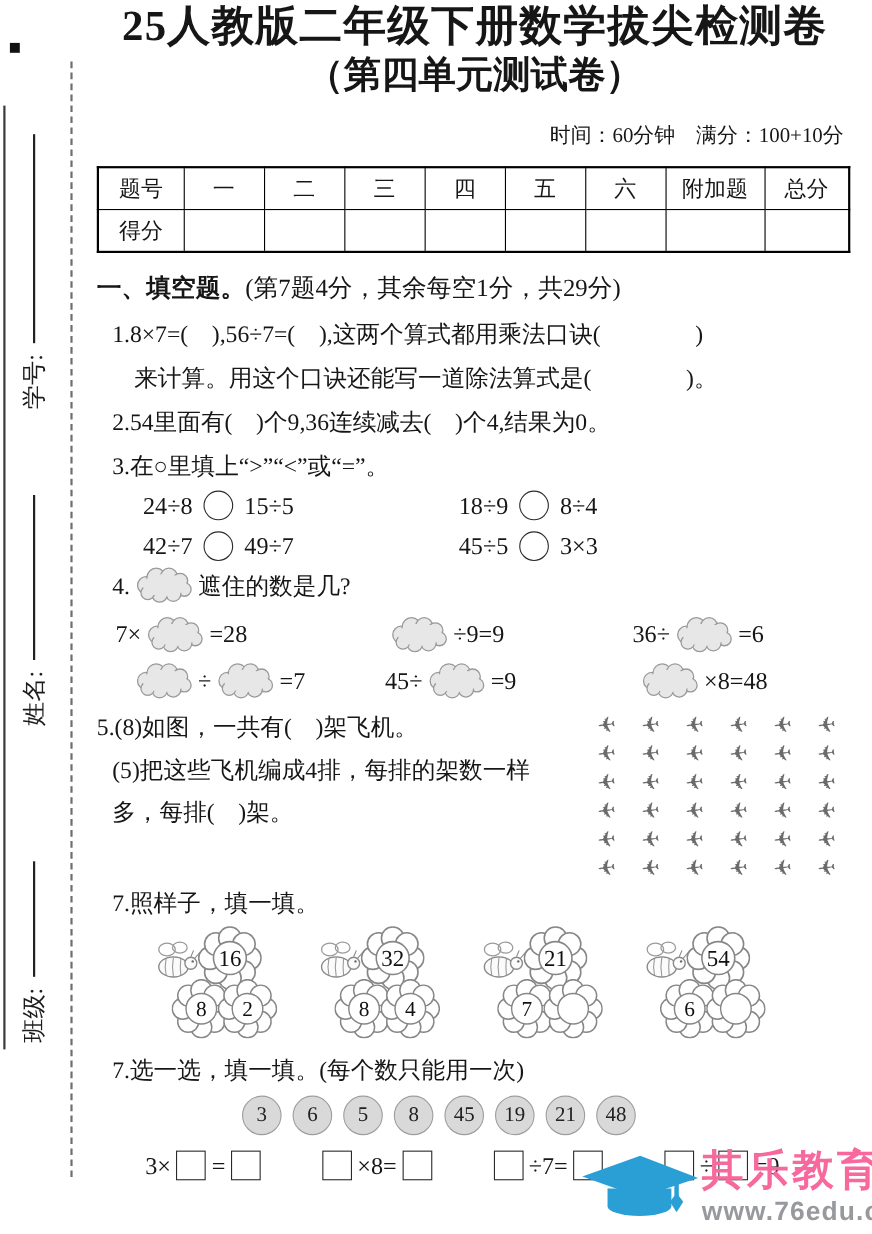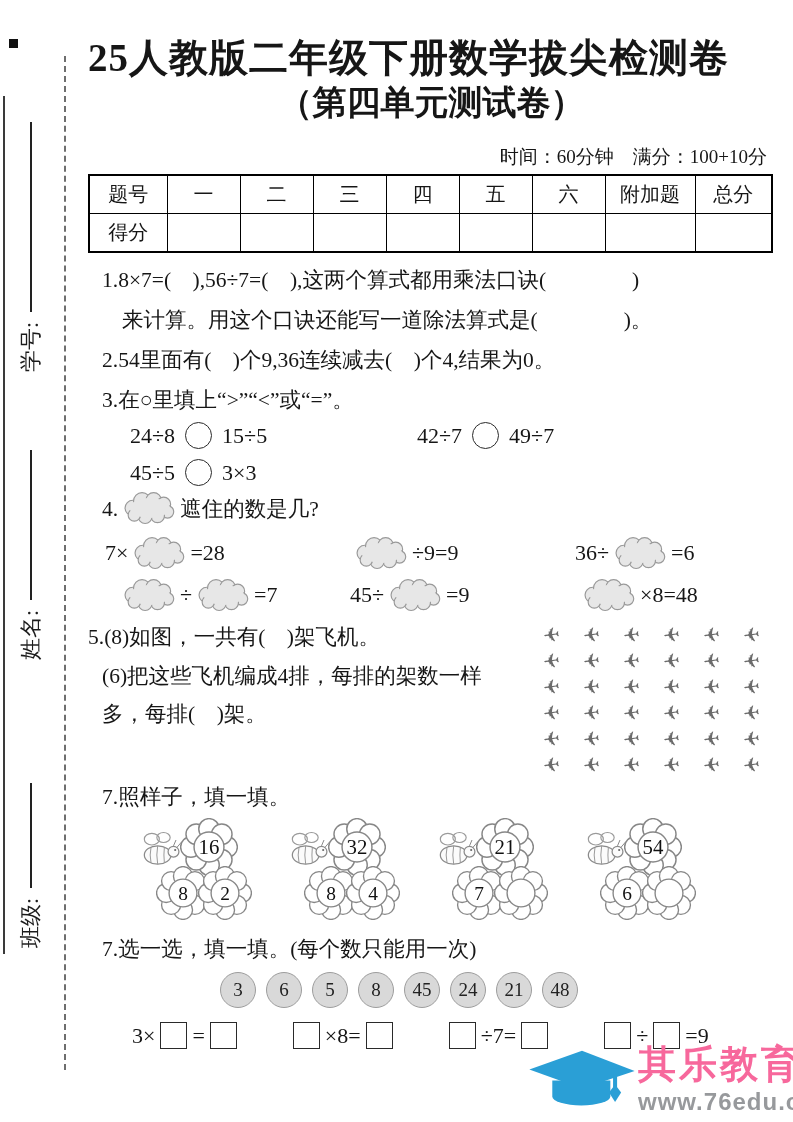--- a/index.html
+++ b/index.html
@@ -14,25 +14,25 @@
   .scan-dot{position:absolute;left:9px;top:39px;width:9px;height:9px;background:#111;}
   .vlabel{
     position:absolute;left:16px;transform:rotate(-90deg);transform-origin:0 0;
     white-space:nowrap;font-size:22px;color:#1c1c1c;display:flex;align-items:center;
   }
   .vl-line{display:inline-block;height:0;border-top:2px solid #222;margin-left:10px;}
   .vl-190{width:190px}.vl-150{width:150px}.vl-105{width:105px}
 
   
   .main{position:absolute;left:88px;top:0;width:687px;}
-  .title1{margin-top:34px;text-align:left;font-weight:bold;font-size:39px;line-height:1.25;letter-spacing:1px;}
+  .title1{text-align:center;font-weight:bold;font-size:39px;line-height:1.25;letter-spacing:1px;}
   .title2{text-align:center;font-weight:bold;font-size:34px;line-height:1.2;}
   .time-info{margin-top:20px;text-align:right;padding-right:8px;font-size:19px;}
 
-  table.score{border-collapse:collapse;margin-top:4px;width:683px;table-layout:fixed;}
+  table.score{border-collapse:collapse;margin-top:15px;width:683px;table-layout:fixed;}
   table.score td{border:1.6px solid #000;height:37px;text-align:center;font-size:20px;padding:0;}
   table.score{border:2.5px solid #000;}
 
   .sec-head{margin-top:16px;font-size:22.5px;}
   .sec-head .b{font-weight:bold;}
 
   .q{font-size:21.5px;line-height:1.86;}
   .q-ind{padding-left:14px;}
   .q-ind2{padding-left:34px;}
 
@@ -139,30 +139,38 @@
           <td></td>
           <td></td>
           <td></td>
           <td></td>
           <td></td>
           <td></td>
         </tr>
       </tbody>
   </table>
 
+  <div class="sec-head">
+    <span class="b">一、填空题。</span><span>(第7题4分，其余每空1分，共29分)</span>
+  </div>
 
   <div class="q q-ind" style="margin-top:8px">1.8×7=(　),56÷7=(　),这两个算式都用乘法口诀(　　　　)</div>
   <div class="q q-ind2">来计算。用这个口诀还能写一道除法算式是(　　　　)。</div>
   <div class="q q-ind">2.54里面有(　)个9,36连续减去(　)个4,结果为0。</div>
   <div class="q q-ind">3.在○里填上“&gt;”“&lt;”或“=”。</div>
   <div class="q3-grid" id="q3-grid">
       <div class="cmp">
         <span>24÷8</span>
         <span class="cmp-circle"></span>
         <span>15÷5</span>
+      </div>
+      <div class="cmp">
+        <span>18÷9</span>
+        <span class="cmp-circle"></span>
+        <span>8÷4</span>
       </div>
       <div class="cmp">
         <span>42÷7</span>
         <span class="cmp-circle"></span>
         <span>49÷7</span>
       </div>
       <div class="cmp">
         <span>45÷5</span>
         <span class="cmp-circle"></span>
         <span>3×3</span>
@@ -302,21 +310,21 @@
   <ellipse cx="37" cy="22" rx="26" ry="13" fill="#e7e7e7"></ellipse>
           </svg>
           <span>×8=48</span>
         </span>
       </div>
     </div>
 
   <div class="q5-wrap" style="margin-top:2px">
     <div class="q5-text">
       <div>5.(8)如图，一共有(　)架飞机。</div>
-      <div class="q-ind">(6)把这些飞机编成4排，每排的架数一样</div>
+      <div class="q-ind">(5)把这些飞机编成4排，每排的架数一样</div>
       <div class="q-ind">多，每排(　)架。</div>
     </div>
     <div class="planes" id="planes-grid">
         <span class="plane">
           <i>✈</i>
         </span>
         <span class="plane">
           <i>✈</i>
         </span>
         <span class="plane">
@@ -646,21 +654,21 @@
       </div>
     </div>
 
   <div class="q q-ind" style="margin-top:6px">7.选一选，填一填。(每个数只能用一次)</div>
   <div class="num-row" id="num-row">
       <span class="numcircle">3</span>
       <span class="numcircle">6</span>
       <span class="numcircle">5</span>
       <span class="numcircle">8</span>
       <span class="numcircle">45</span>
-      <span class="numcircle">24</span>
+      <span class="numcircle">19</span>
       <span class="numcircle">21</span>
       <span class="numcircle">48</span>
     </div>
   <div class="q7-eqs" id="q7-eqs">
       <span class="eq">
         <span>3×</span>
         <span class="sqbox"></span>
         <span>=</span>
         <span class="sqbox"></span>
       </span>

